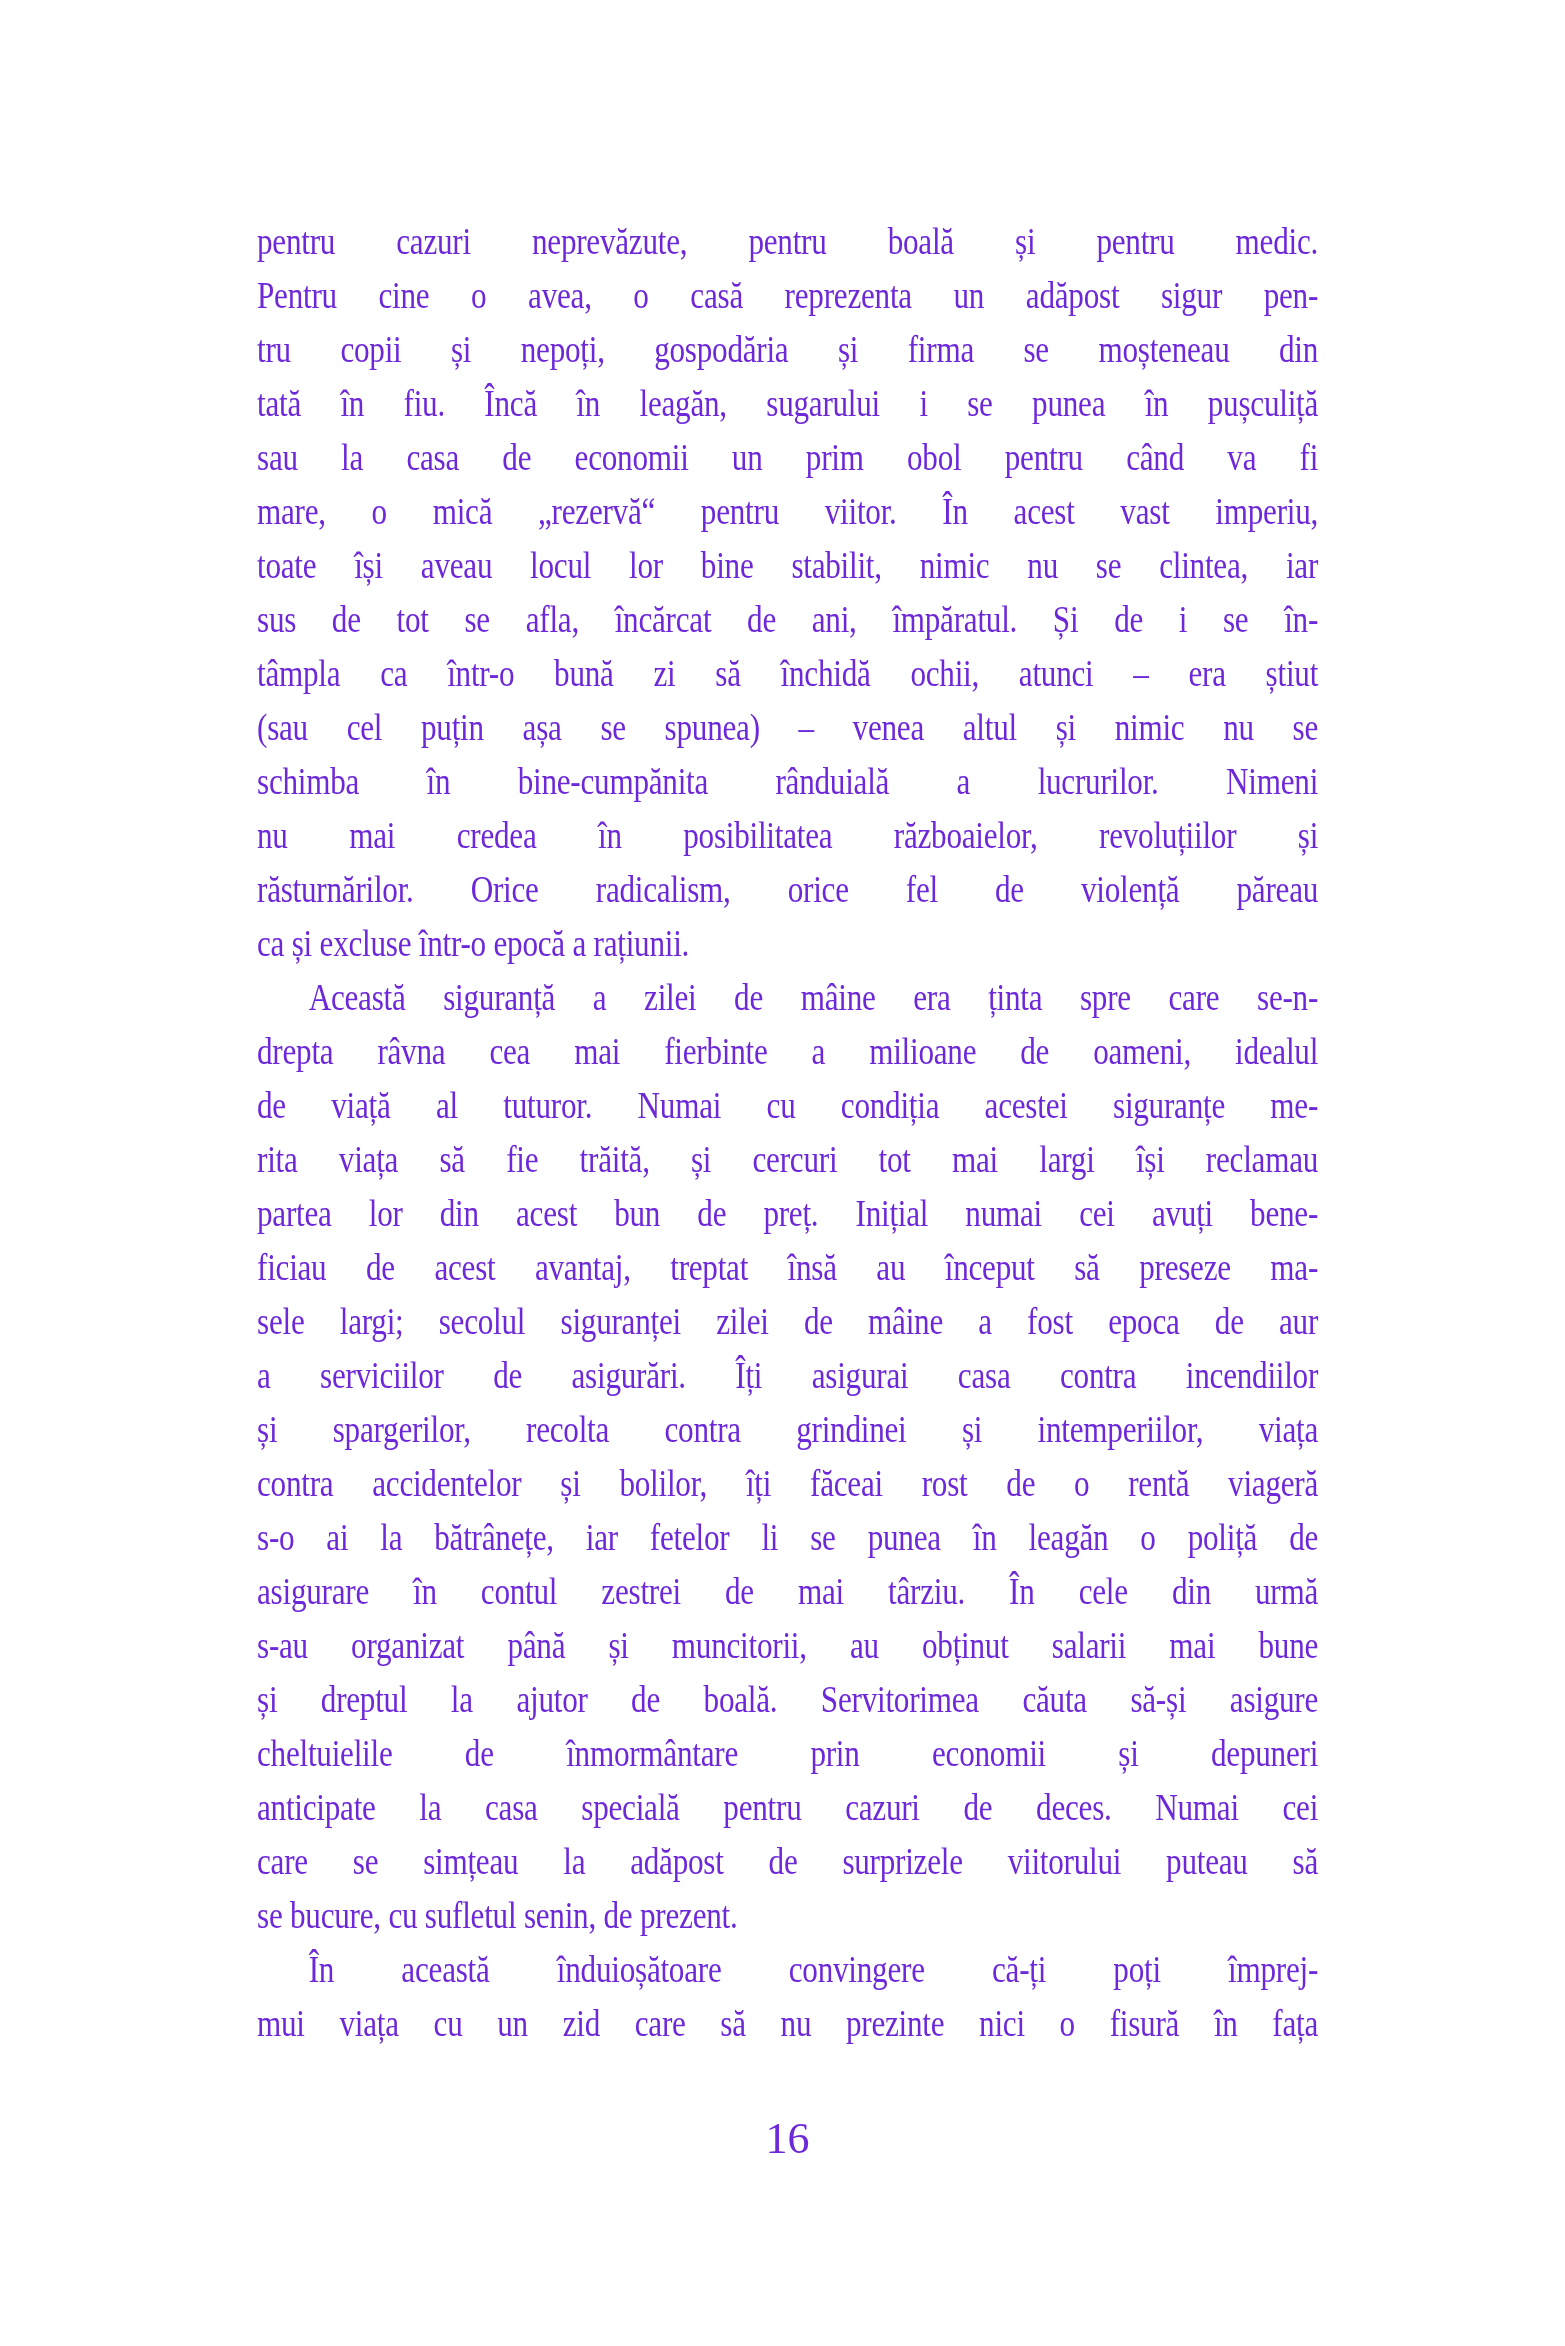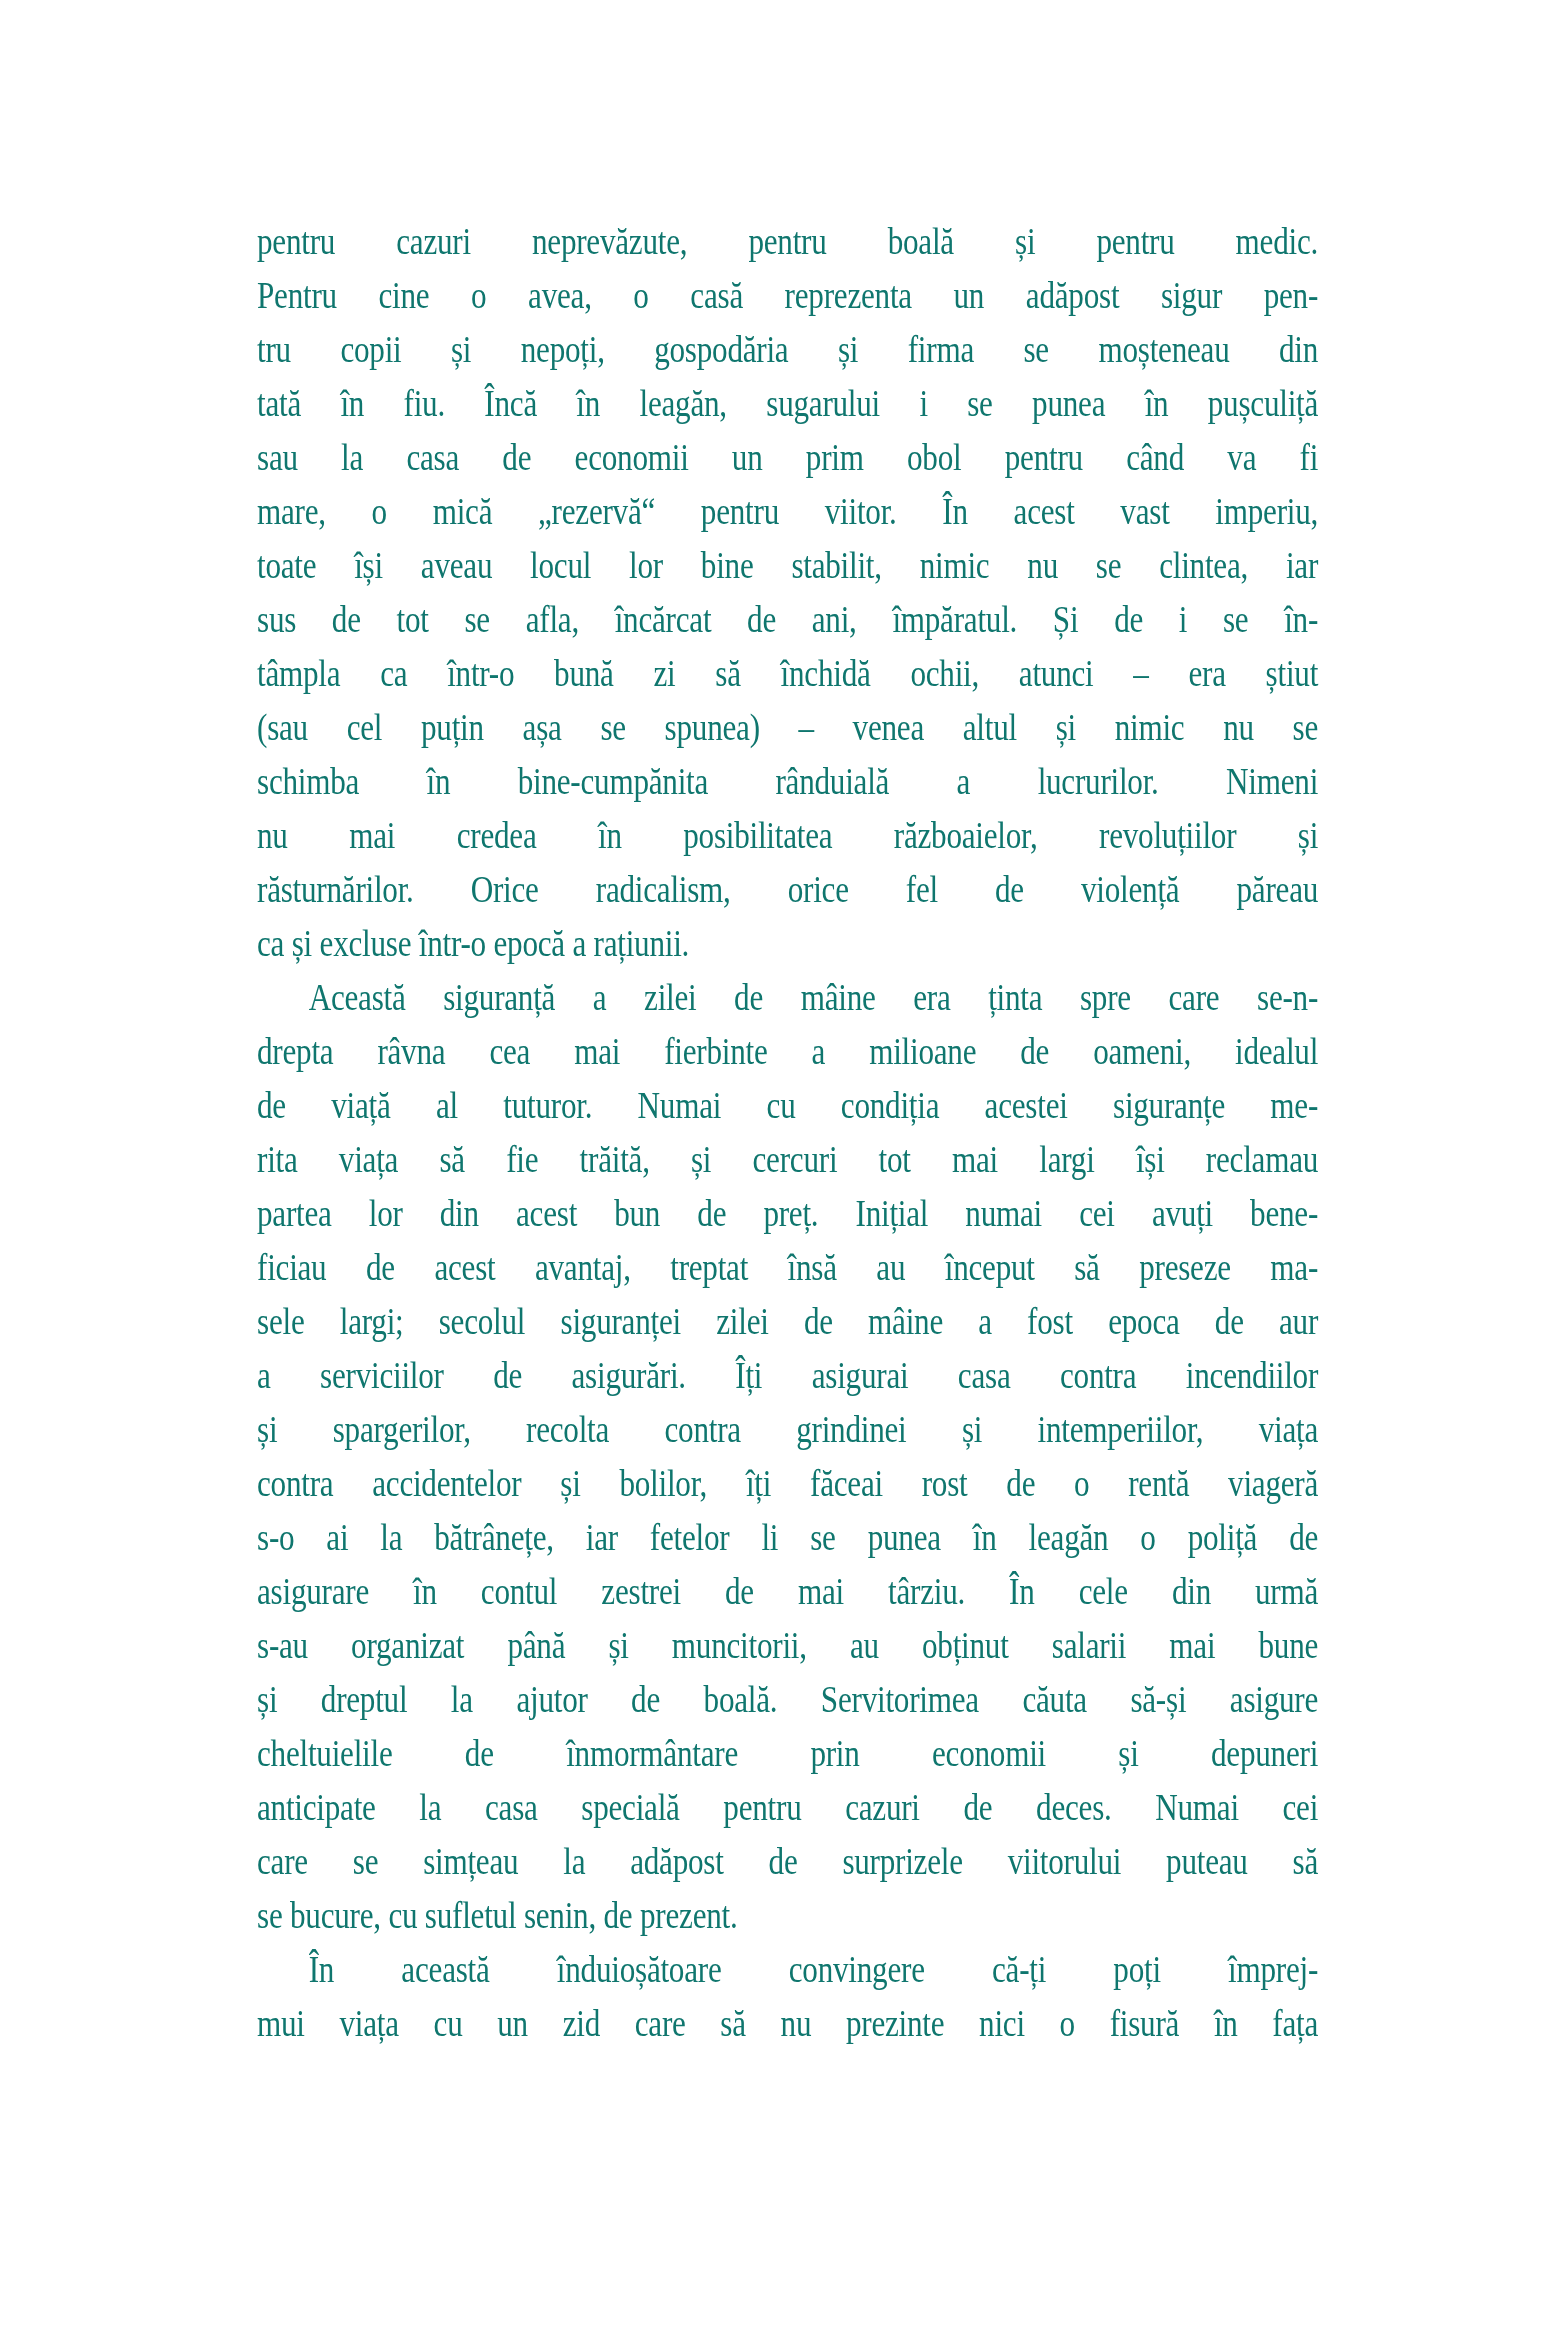--- a/index.html
+++ b/index.html
@@ -9,21 +9,21 @@
     height: 2347px;
     overflow: hidden;
     background: #ffffff;
   }
   .page {
     position: relative;
     width: 1565px;
     height: 2347px;
     background: #ffffff;
     font-family: "Liberation Serif", "DejaVu Serif", serif;
-    color: #0f766e;
+    color: #6d28d9;
   }
   .text-block {
     position: absolute;
     left: 257px;
     top: 214px;
     width: 1294px;              
     transform: scaleX(0.82);    
     transform-origin: left top;
     font-size: 38px;
     line-height: 54px;
@@ -92,14 +92,15 @@
         <div class="line">cheltuielile de înmormântare prin economii și depuneri</div>
         <div class="line">anticipate la casa specială pentru cazuri de deces. Numai cei</div>
         <div class="line">care se simțeau la adăpost de surprizele viitorului puteau să</div>
         <div class="line no-just">se bucure, cu sufletul senin, de prezent.</div>
       </div>
       <div class="para">
         <div class="line indent">În această înduioșătoare convingere că-ți poți împrej-</div>
         <div class="line">mui viața cu un zid care să nu prezinte nici o fisură în fața</div>
       </div>
     </div>
+  <div class="page-number">16</div>
 </div>
 
 
 </body></html>

